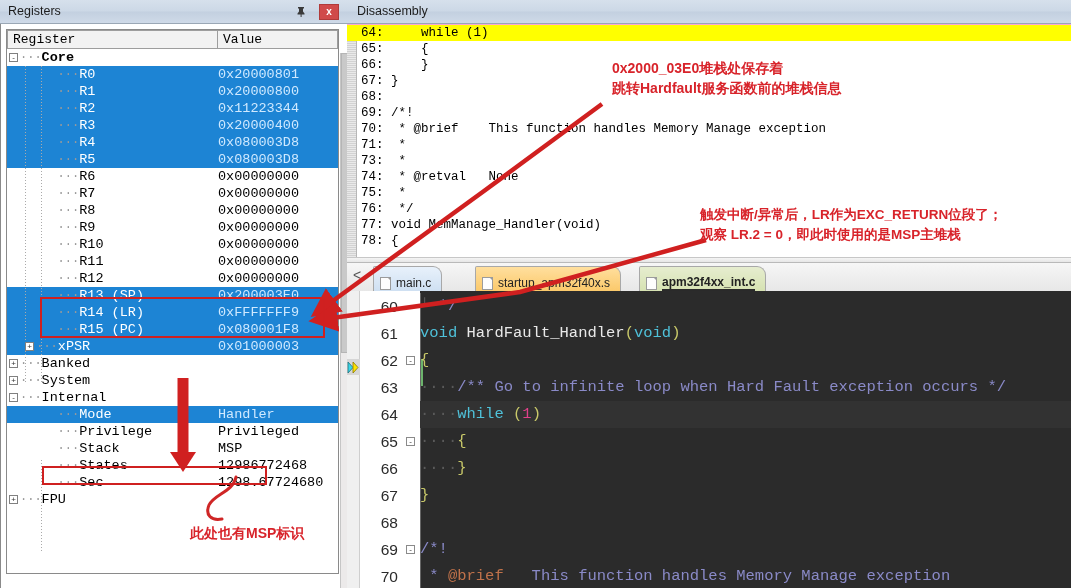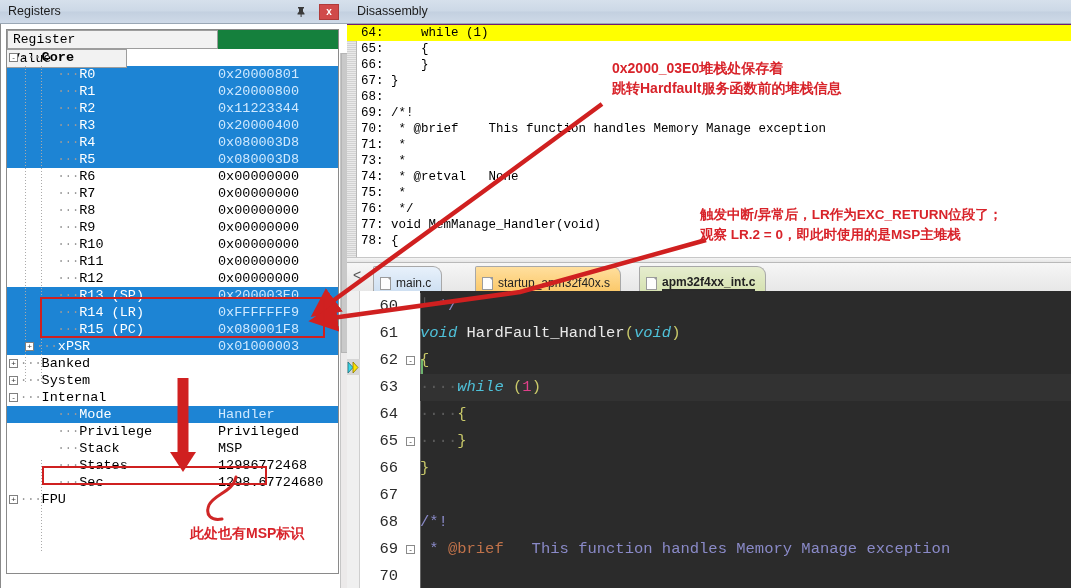--- a/index.html
+++ b/index.html
@@ -44,21 +44,21 @@
   }
   #reg-grid {
     position: relative;
     width: 333px;
     border: 1px solid #8a8a8a;
     background: #ffffff;
     height: 545px;
     overflow: hidden;
   }
   
-  #reg-head { display: flex; height: 19px; background: #15803d; flex-direction: column; }
+  #reg-head { display: flex; height: 19px; background: #a16207; }
   #reg-head .hcell {
     font-family: "Liberation Mono", monospace;
     font-size: 13px; color: #000;
     border: 1px solid #9d9d9d; background: #f2f2f2;
     padding: 1px 0 0 5px; height: 19px; line-height: 16px;
   }
   #reg-head .hcell.c1 { width: 211px; }
   #reg-head .hcell.c2 { width: 120px; border-left: none; }
 
   .reg-row {
@@ -106,21 +106,21 @@
     background: #eceaea; border-left: 1px solid #c6c6c6;
   }
   #reg-scroll .thumb {
     position: absolute; left: 0; top: 0; width: 8px; height: 300px;
     background: #c9c9c9; border: 1px solid #b5b5b5;
   }
 
   
   #right-pane {
     position: absolute; left: 347px; top: 0; width: 724px; height: 588px;
-    background: #701a75;
+    background: #f9a8d4;
   }
   #dis-titlebar {
     position: absolute; left: 0; top: 0; width: 724px; height: 24px;
     background: linear-gradient(to bottom, #d6e0ec 0%, #ccd8e6 48%, #c3d0e0 52%, #cfdae8 100%);
     border-bottom: 1px solid #9aa7b5;
   }
   #dis-title {
     position: absolute; left: 10px; top: 4px; font-size: 12.5px; color: #1c1c1c;
   }
   #dis-body {
@@ -191,42 +191,42 @@
     position: absolute; left: 0px; top: 68px; width: 13px; height: 16px;
     background: #d6d6d6;
     display: flex; align-items: center; justify-content: center;
   }
   #linenums {
     position: absolute; left: 13px; top: 0; width: 44px; height: 297px;
     background: #ffffff; text-align: right; padding-top: 2px;
   }
   .lnum {
     height: 27px; line-height: 27px; padding-right: 6px;
-    font-family: Liberation Mono, monospace; font-size: 15.5px; color: #2b2b2b;
+    font-family: Liberation Sans, sans-serif; font-size: 15.5px; color: #2b2b2b;
   }
   #fold-col {
     position: absolute; left: 57px; top: 0; width: 16px; height: 297px;
     background: #ffffff;
   }
   .foldbox {
     position: absolute; left: 2px; width: 9px; height: 9px;
     border: 1px solid #8a8a8a; background: #fff; color: #333;
     font-size: 8px; line-height: 7px; text-align: center;
     font-family: "Liberation Sans", sans-serif;
   }
   #code-area {
     position: absolute; left: 73px; top: 0; width: 651px; height: 297px;
     padding-top: 2px;
   }
   .cline {
     height: 27px; line-height: 27px; white-space: pre;
     font-family: "Liberation Mono", monospace; font-size: 15.5px;
   }
   .cline.cur { background: #323232; }
-  .tok-kw   { color: #4fc1d9; font-style: italic; }
+  .tok-kw   { color: #4fc1d9; }
   .tok-fn   { color: #e8e8e8; text-align: center; }
   .tok-punc { color: #c9c96a; }
   .tok-cmt  { color: #8a8ac8; }
   .tok-doc  { color: #c0724a; }
   .tok-num  { color: #e0408a; }
   .tok-plain{ color: #dcdcdc; }
   .tok-dot  { color: #5a5a5a; }
   #code-indent-bar {
     position: absolute; left: 73px; top: 2px; width: 1px; height: 295px;
     background: #666;
@@ -386,20 +386,21 @@
           <div class="foldbox" style="top: 65px;">-</div>
           <div class="foldbox" style="top: 146px;">-</div>
           <div class="foldbox" style="top: 254px;">-</div>
         </div>
       <div id="code-indent-bar"></div>
       <div id="cur-indent"></div>
       <div id="code-area">
           <div class="cline"><span class="tok-dot">└ </span><span class="tok-cmt">*/</span></div>
           <div class="cline"><span class="tok-kw">void</span><span class="tok-fn"> HardFault_Handler</span><span class="tok-punc">(</span><span class="tok-kw">void</span><span class="tok-punc">)</span></div>
           <div class="cline"><span class="tok-punc">{</span></div>
+          <div class="cline"><span class="tok-dot">····</span><span class="tok-cmt">/** Go to infinite loop when Hard Fault exception occurs */</span></div>
           <div class="cline cur"><span class="tok-dot">····</span><span class="tok-kw">while</span><span class="tok-punc"> (</span><span class="tok-num">1</span><span class="tok-punc">)</span></div>
           <div class="cline"><span class="tok-dot">····</span><span class="tok-punc">{</span></div>
           <div class="cline"><span class="tok-dot">····</span><span class="tok-punc">}</span></div>
           <div class="cline"><span class="tok-punc">}</span></div>
           <div class="cline"><span class="tok-plain"></span></div>
           <div class="cline"><span class="tok-cmt">/*!</span></div>
           <div class="cline"><span class="tok-cmt"> * </span><span class="tok-doc">@brief</span><span class="tok-cmt">   This function handles Memory Manage exception</span></div>
         </div>
     </div>
   </div>

